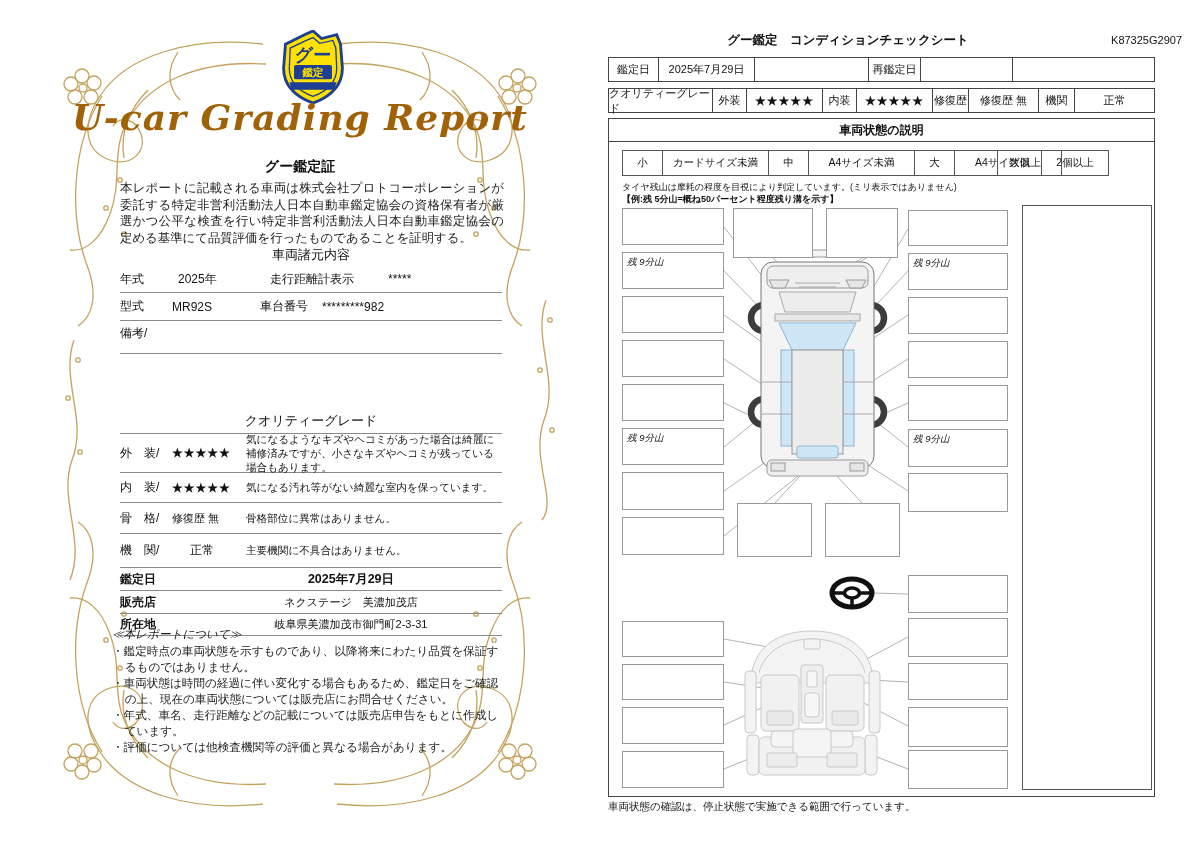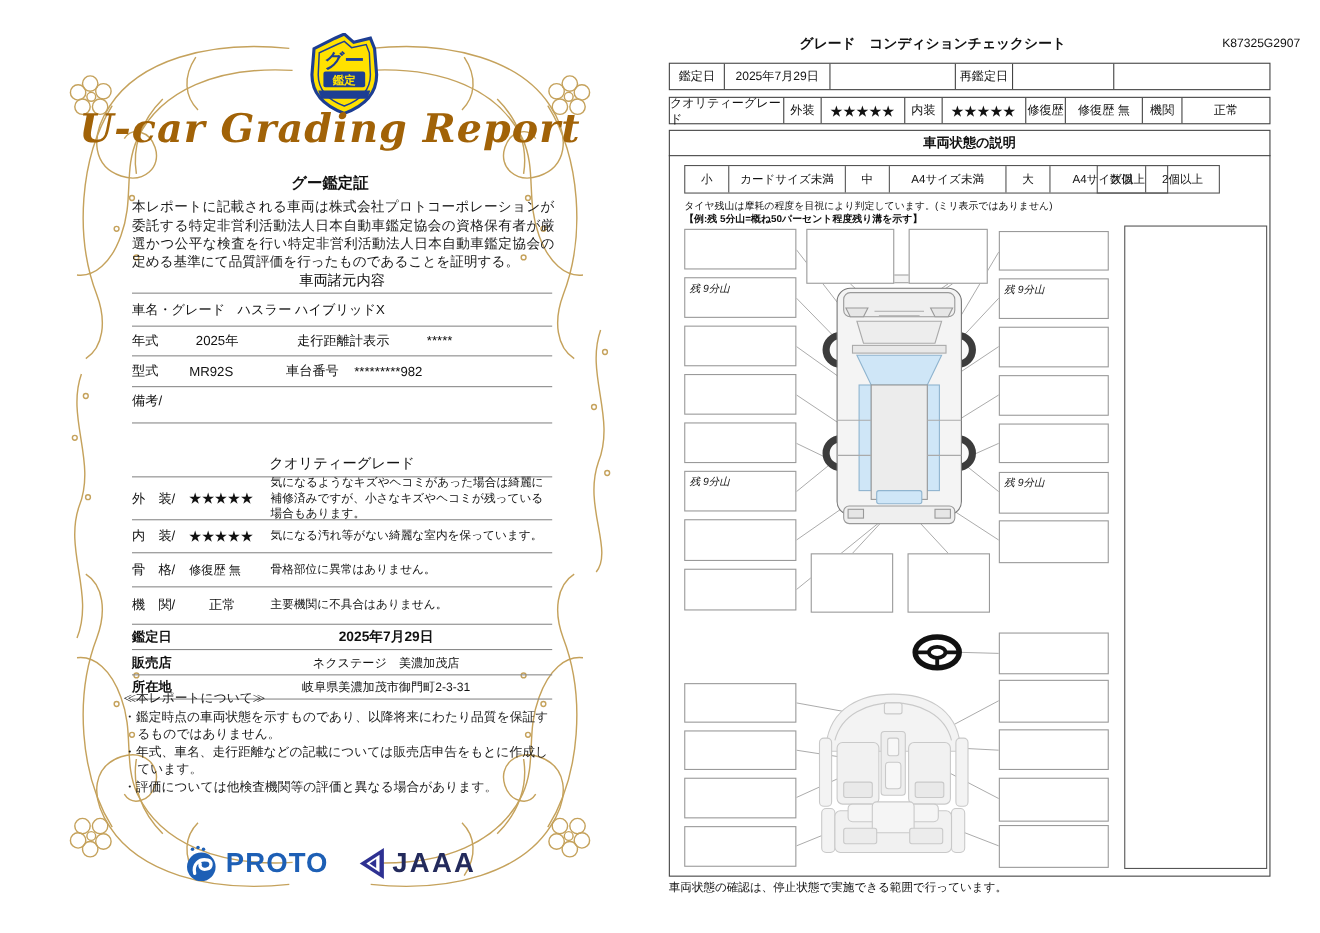--- a/index.html
+++ b/index.html
@@ -21,21 +21,21 @@
             font-size:13px;font-weight:normal;color:#111;}
   .tbl{position:absolute;left:120px;width:382px;font-size:12px;color:#111;}
   .trow{display:flex;align-items:center;border-bottom:1px solid #8a8a8a;}
   .trow.first{border-top:1px solid #8a8a8a;}
   .tl{flex:none;}
   .stars{font-weight:bold;letter-spacing:1px;}
   .gdesc{font-size:10.6px;line-height:1.35;color:#111;}
   .cval{flex:1;text-align:center;}
   #notes{position:absolute;left:112px;top:627px;width:396px;
          font-family:"Liberation Serif",serif;font-size:11.6px;line-height:1.38;color:#1a1a1a;}
-  #notes .nh{margin-bottom:1px;}
+  #notes .nh{margin-bottom:1px;font-style:italic;}
   #notes .ni{padding-left:1.1em;text-indent:-1.1em;}
   #logo-row{position:absolute;left:0;top:768px;width:600px;display:flex;
             justify-content:center;align-items:center;gap:26px;}
   .logo-item{display:flex;align-items:center;gap:6px;}
   #proto-text{font-size:25px;font-weight:bold;color:#1d5fb5;letter-spacing:1px;}
   #jaaa-text{font-size:25px;font-weight:bold;color:#232a5c;letter-spacing:2px;}
   
   #right-page{position:absolute;left:600px;top:0;width:600px;height:848px;font-size:12px;}
   #rp-title{position:absolute;left:8px;top:32px;width:480px;text-align:center;
             font-weight:bold;font-size:12.5px;color:#111;}
@@ -111,24 +111,20 @@
       <text x="35" y="49" font-size="11" font-weight="bold" fill="#ffe100" text-anchor="middle">鑑定</text>
       <path d="M10,55 L60,55 L57,63 L13,63 Z" fill="#1d3e93"></path>
     </svg>
 
     <div id="gr-title">U-car Grading Report</div>
     <div id="gr-sub">グー鑑定証</div>
     <div id="cert-text">本レポートに記載される車両は株式会社プロトコーポレーションが委託する特定非営利活動法人日本自動車鑑定協会の資格保有者が厳選かつ公平な検査を行い特定非営利活動法人日本自動車鑑定協会の定める基準にて品質評価を行ったものであることを証明する。</div>
 
     <div class="sec-head" style="top:246px">車両諸元内容</div>
     <div class="tbl" style="top:266px">
-      <div class="trow first" style="height:29px">
-        <span class="tl" style="width:96px">車名・グレード</span>
-        <span>ハスラー ハイブリッドX</span>
-      </div>
       <div class="trow" style="height:26px">
         <span class="tl" style="width:58px">年式</span>
         <span class="tl" style="width:92px">2025年</span>
         <span class="tl" style="width:118px">走行距離計表示</span>
         <span>*****</span>
       </div>
       <div class="trow" style="height:27px">
         <span class="tl" style="width:52px">型式</span>
         <span class="tl" style="width:88px">MR92S</span>
         <span class="tl" style="width:62px">車台番号</span>
@@ -171,49 +167,30 @@
       </div>
       <div class="trow" style="height:21px">
         <span class="tl" style="width:80px;font-weight:bold">所在地</span>
         <span class="cval" style="font-size:11px">岐阜県美濃加茂市御門町2-3-31</span>
       </div>
     </div>
 
     <div id="notes">
       <div class="nh">≪本レポートについて≫</div>
       <div class="ni">・鑑定時点の車両状態を示すものであり、以降将来にわたり品質を保証するものではありません。</div>
+      <div class="ni">・車両状態は時間の経過に伴い変化する場合もあるため、鑑定日をご確認の上、現在の車両状態については販売店にお問合せください。</div>
       <div class="ni">・年式、車名、走行距離などの記載については販売店申告をもとに作成しています。</div>
       <div class="ni">・評価については他検査機関等の評価と異なる場合があります。</div>
     </div>
 
-    <div id="logo-row">
-      <div class="logo-item">
-        <svg width="32" height="34" viewBox="0 0 32 34">
-          <circle cx="16" cy="20" r="13" fill="#1d5fb5"></circle>
-          <path d="M10,26 C8,18 14,12 22,14 C26,15 26,21 21,22 C17,23 14,21 15,17" fill="none" stroke="#fff" stroke-width="3" stroke-linecap="round"></path>
-          <circle cx="8" cy="4" r="1.6" fill="#1d5fb5"></circle>
-          <circle cx="13" cy="2.5" r="1.6" fill="#1d5fb5"></circle>
-          <circle cx="18" cy="4" r="1.6" fill="#1d5fb5"></circle>
-        </svg>
-        <span id="proto-text">PROTO</span>
-      </div>
-      <div class="logo-item">
-        <svg width="26" height="32" viewBox="0 0 26 32">
-          <path d="M24,2 L24,30 L2,16 Z" fill="#2e3192"></path>
-          <path d="M20,8 L20,24 L8,16 Z" fill="#fff"></path>
-          <path d="M17,12 L17,20 L11,16 Z" fill="#2e3192"></path>
-        </svg>
-        <span id="jaaa-text">JAAA</span>
-      </div>
-    </div>
   </div>
 
   <div id="right-page">
 
-    <div id="rp-title">グレード　コンディションチェックシート</div>
+    <div id="rp-title">グー鑑定　コンディションチェックシート</div>
     <div id="rp-id">K87325G2907</div>
 
     <div class="rp-table" style="top:57px;height:25px">
       <div class="rp-cell" style="width:50px">鑑定日</div>
       <div class="rp-cell" style="width:96px">2025年7月29日</div>
       <div class="rp-cell" style="width:114px"></div>
       <div class="rp-cell" style="width:52px">再鑑定日</div>
       <div class="rp-cell" style="width:92px"></div>
       <div class="rp-cell" style="flex:1"></div>
     </div>

